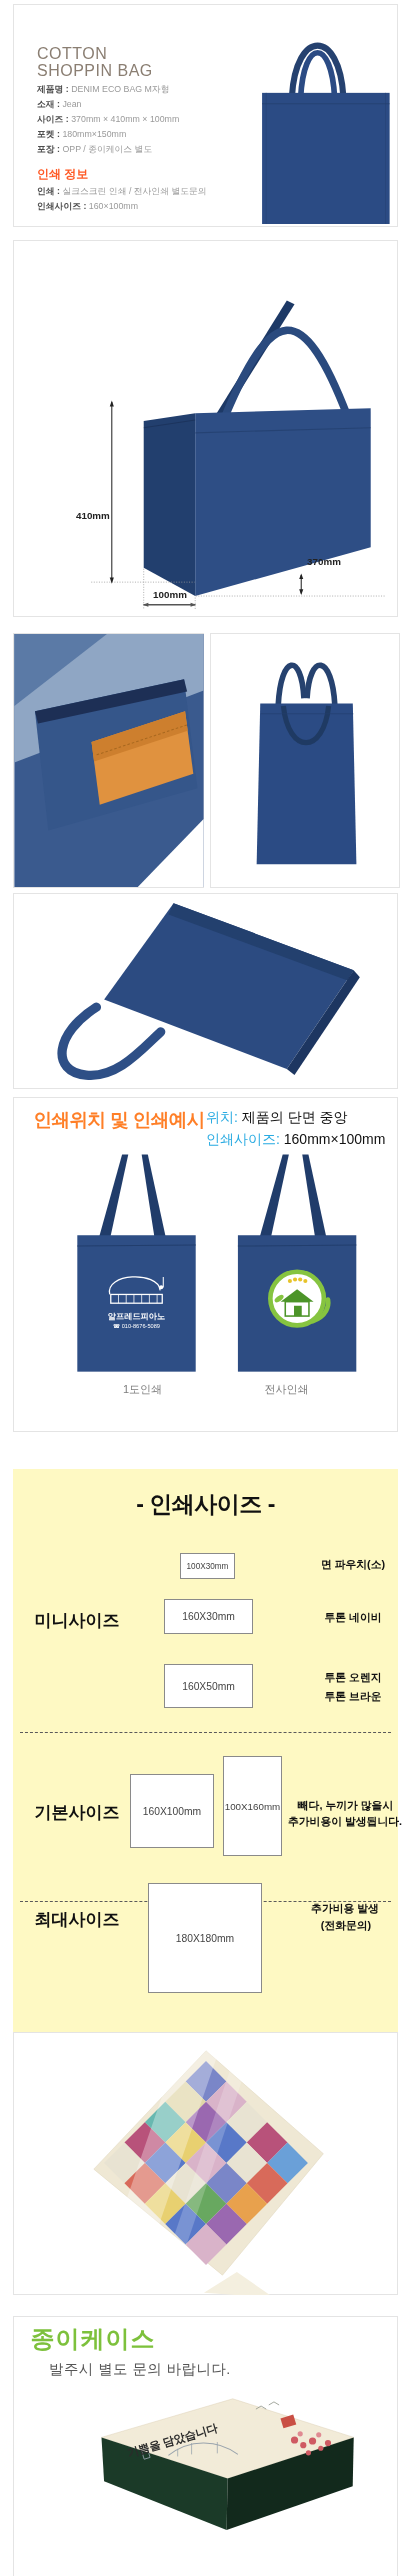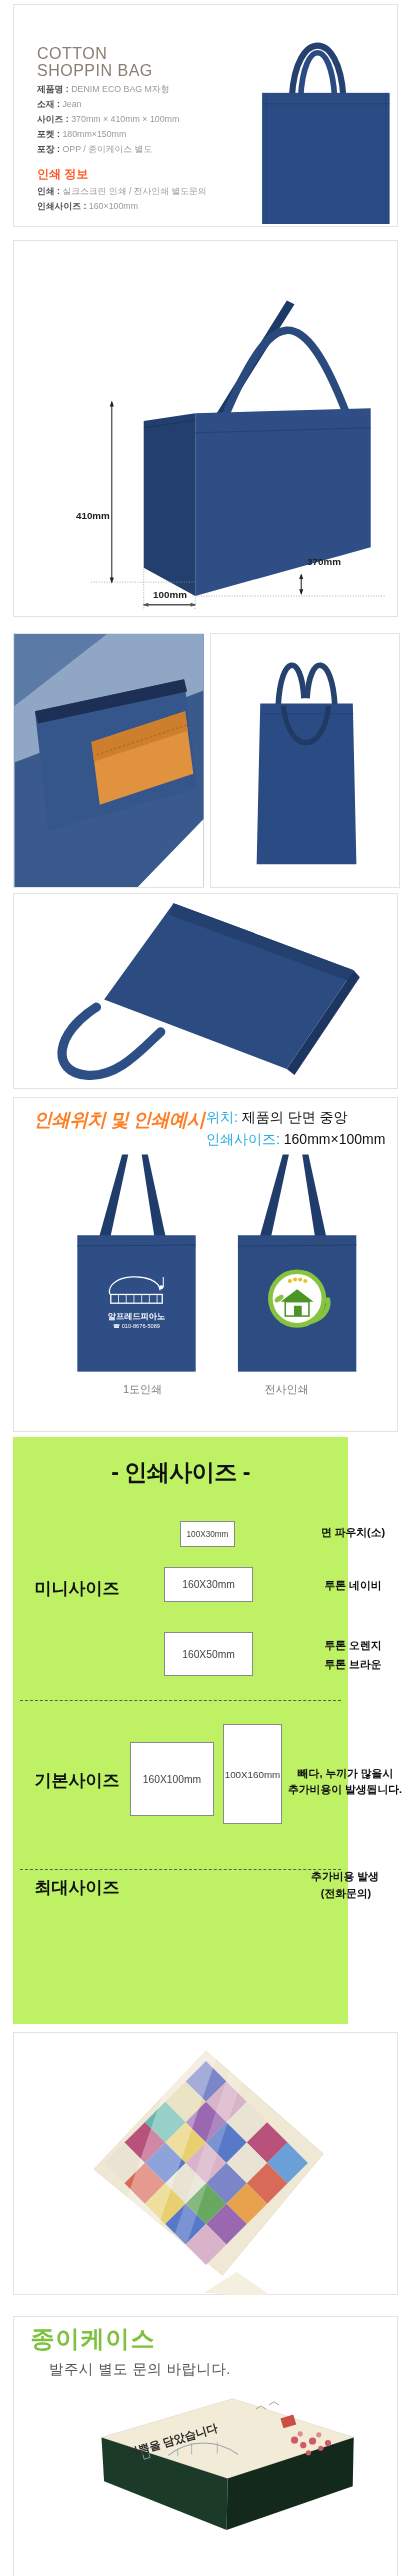--- a/index.html
+++ b/index.html
@@ -14,21 +14,21 @@
   .spec-value{color:#9a9a9a;text-align:right;}
   .print-heading{font-size:12px;font-weight:bold;color:#ff5a26;}
   
   .dim-label{font-size:9.8px;font-weight:bold;color:#222;text-align:center;}
   
   .pg-heading{font-size:18.5px;font-weight:bold;color:#ff7f27;letter-spacing:-0.5px;}
   .pg-line{font-size:14px;font-weight:normal;color:#111;white-space:nowrap;}
   .pg-blue{color:#29abe2;}
   .pg-caption{font-size:11px;color:#7c7c7c;text-align:center;}
   
-  .gray-sec{position:absolute;left:13px;width:335px;background:#bef264;}
+  .gray-sec{position:absolute;left:13px;width:385px;background:#fef9c3;margin-top:32px;}
   .st-heading{font-size:23px;font-weight:bold;color:#111;text-align:center;letter-spacing:-0.5px;}
   .st-name{font-size:17px;font-weight:bold;color:#111;}
   .st-box{position:absolute;background:#fff;border:0.5px solid #8a8a8a;display:flex;align-items:center;justify-content:center;color:#444;box-sizing:border-box;}
   .st-note{font-size:10.8px;font-weight:bold;color:#111;text-align:center;white-space:nowrap;}
   .st-dash{position:absolute;left:7.2px;right:7.2px;border-top:1px dashed #5a5a5a;height:0;}
   .st-warning{font-size:13px;font-weight:bold;color:#f00;text-align:center;width:100%;white-space:nowrap;}
   
   .pc-heading{font-size:24px;font-weight:bold;color:#7dc13c;letter-spacing:1px;}
   .pc-sub{font-size:14.4px;color:#555;letter-spacing:0.5px;}
   svg{display:block;}
@@ -123,21 +123,21 @@
   <div class="sec" style="top:893px;height:196px;">
     <svg width="384" height="195" viewBox="0 0 746 379">
       <path d="M160,220 C80,270 70,345 140,352 C200,358 245,305 285,268" stroke="#2e4f86" stroke-width="18" fill="none" stroke-linecap="round"></path>
       <polygon points="310,18 660,148 530,340 175,205" fill="#2c4b81"></polygon>
       <polygon points="310,18 660,148 648,168 300,40" fill="#23406e"></polygon>
       <polygon points="530,340 660,148 672,162 545,352" fill="#1d3661"></polygon>
     </svg>
   </div>
 
   <div class="sec" style="top:1097px;height:335px;">
-    <div class="abs pg-heading" style="left:19.6px;top:9.3px;font-style:italic;">인쇄위치 및 인쇄예시</div>
+    <div class="abs pg-heading" style="left:19.6px;top:9.3px;">인쇄위치 및 인쇄예시</div>
     <div class="abs pg-line" style="left:192px;top:11.3px;">
       <span class="pg-blue">위치:</span>
       <span>제품의 단면 중앙</span>
     </div>
     <div class="abs pg-line" style="left:192px;top:33px;">
       <span class="pg-blue">인쇄사이즈:</span>
       <span>160mm×100mm</span>
     </div>
     <svg class="abs" style="left:0;top:52px;" width="384" height="223" viewBox="0 0 746 432">
 
@@ -203,20 +203,21 @@
 
     <div class="abs st-name" style="left:21.6px;top:332px;">기본사이즈</div>
     <div class="st-box" style="left:117px;top:305px;width:84px;height:74px;font-size:10.3px;">160X100mm</div>
     <div class="st-box" style="left:210px;top:287px;width:59px;height:100px;font-size:9.8px;">100X160mm</div>
     <div class="abs st-note" style="left:276px;top:330px;width:113px;">빼다, 누끼가 많을시</div>
     <div class="abs st-note" style="left:270px;top:346px;width:124px;">추가비용이 발생됩니다.</div>
 
     <div class="st-dash" style="top:432px;"></div>
 
     <div class="abs st-name" style="left:21.6px;top:439px;">최대사이즈</div>
+    <div class="st-box" style="left:135px;top:414px;width:114px;height:110px;font-size:10.3px;">180X180mm</div>
     <div class="abs st-note" style="left:283px;top:433px;width:98px;">추가비용 발생</div>
     <div class="abs st-note" style="left:289px;top:450px;width:88px;">(전화문의)</div>
 
   </div>
 
   <div class="sec" style="top:2032px;height:263px;">
     <svg width="384" height="262" viewBox="0 0 746 508">
       <g transform="translate(373,252)">
         <polygon points="0,-218 228,-18 32,218 -218,12" fill="#efe8d4" stroke="#e0d6bc"></polygon>
         <polygon points="60,212 132,262 -4,252" fill="#f4efdf"></polygon>

